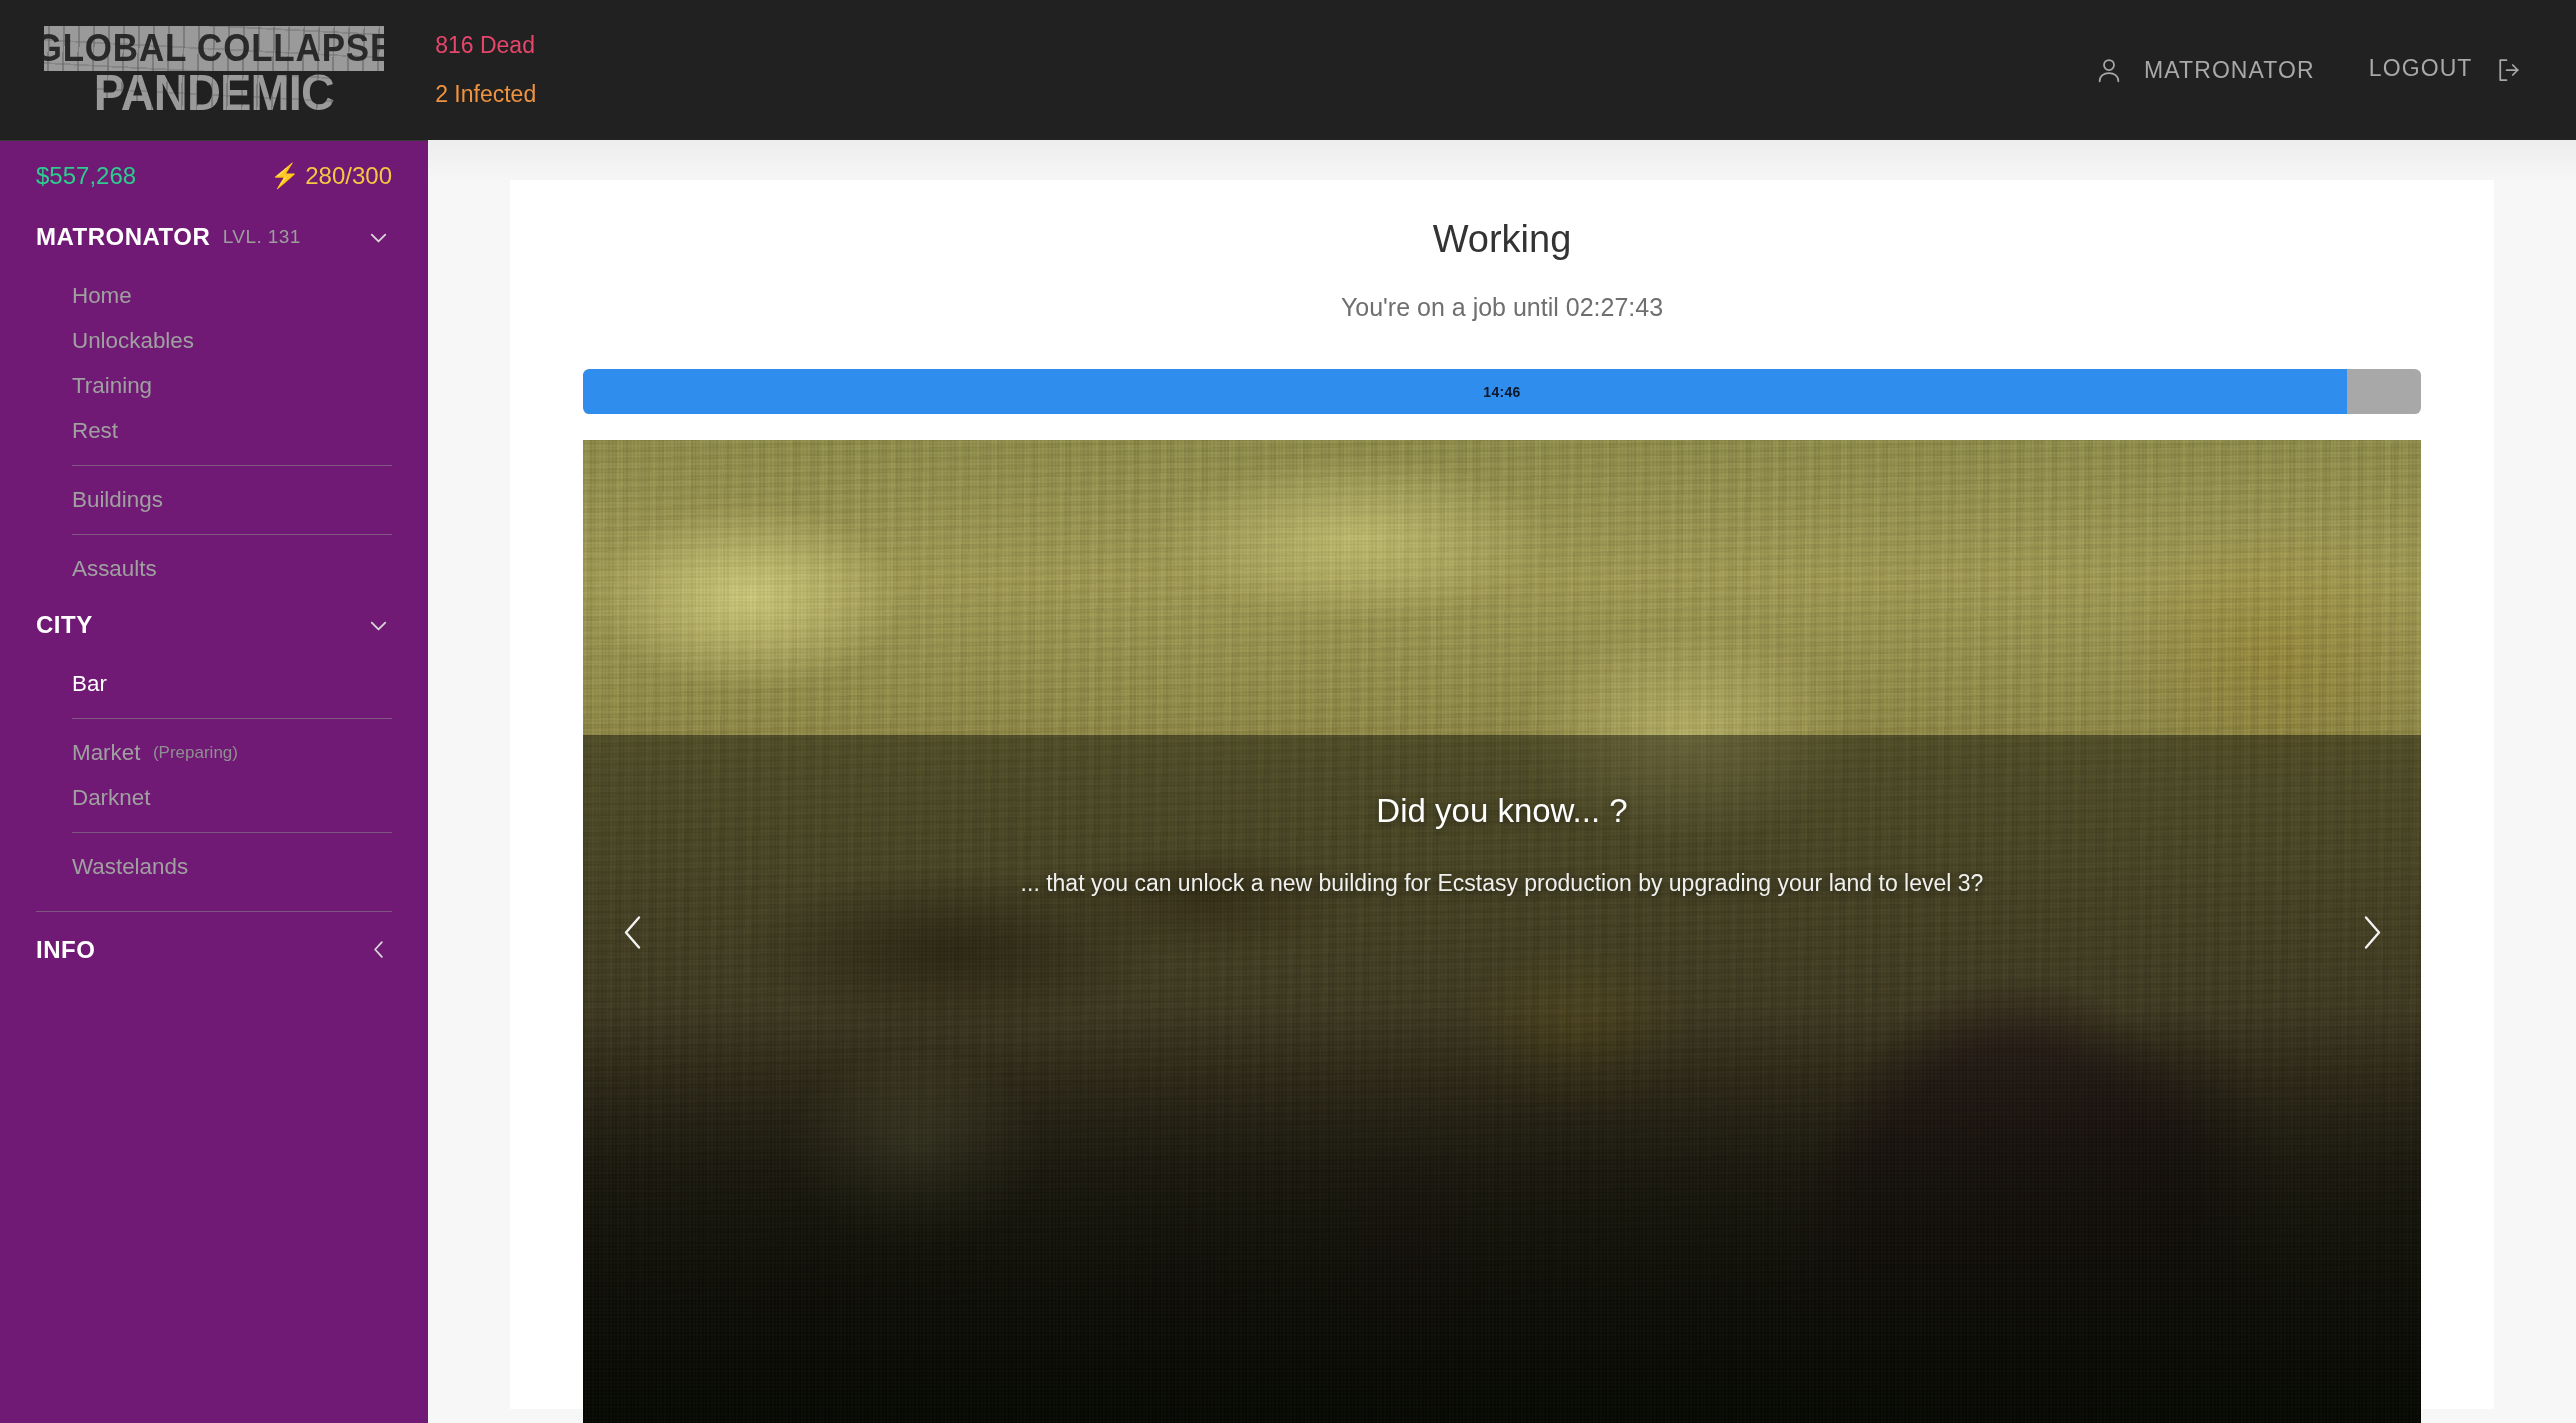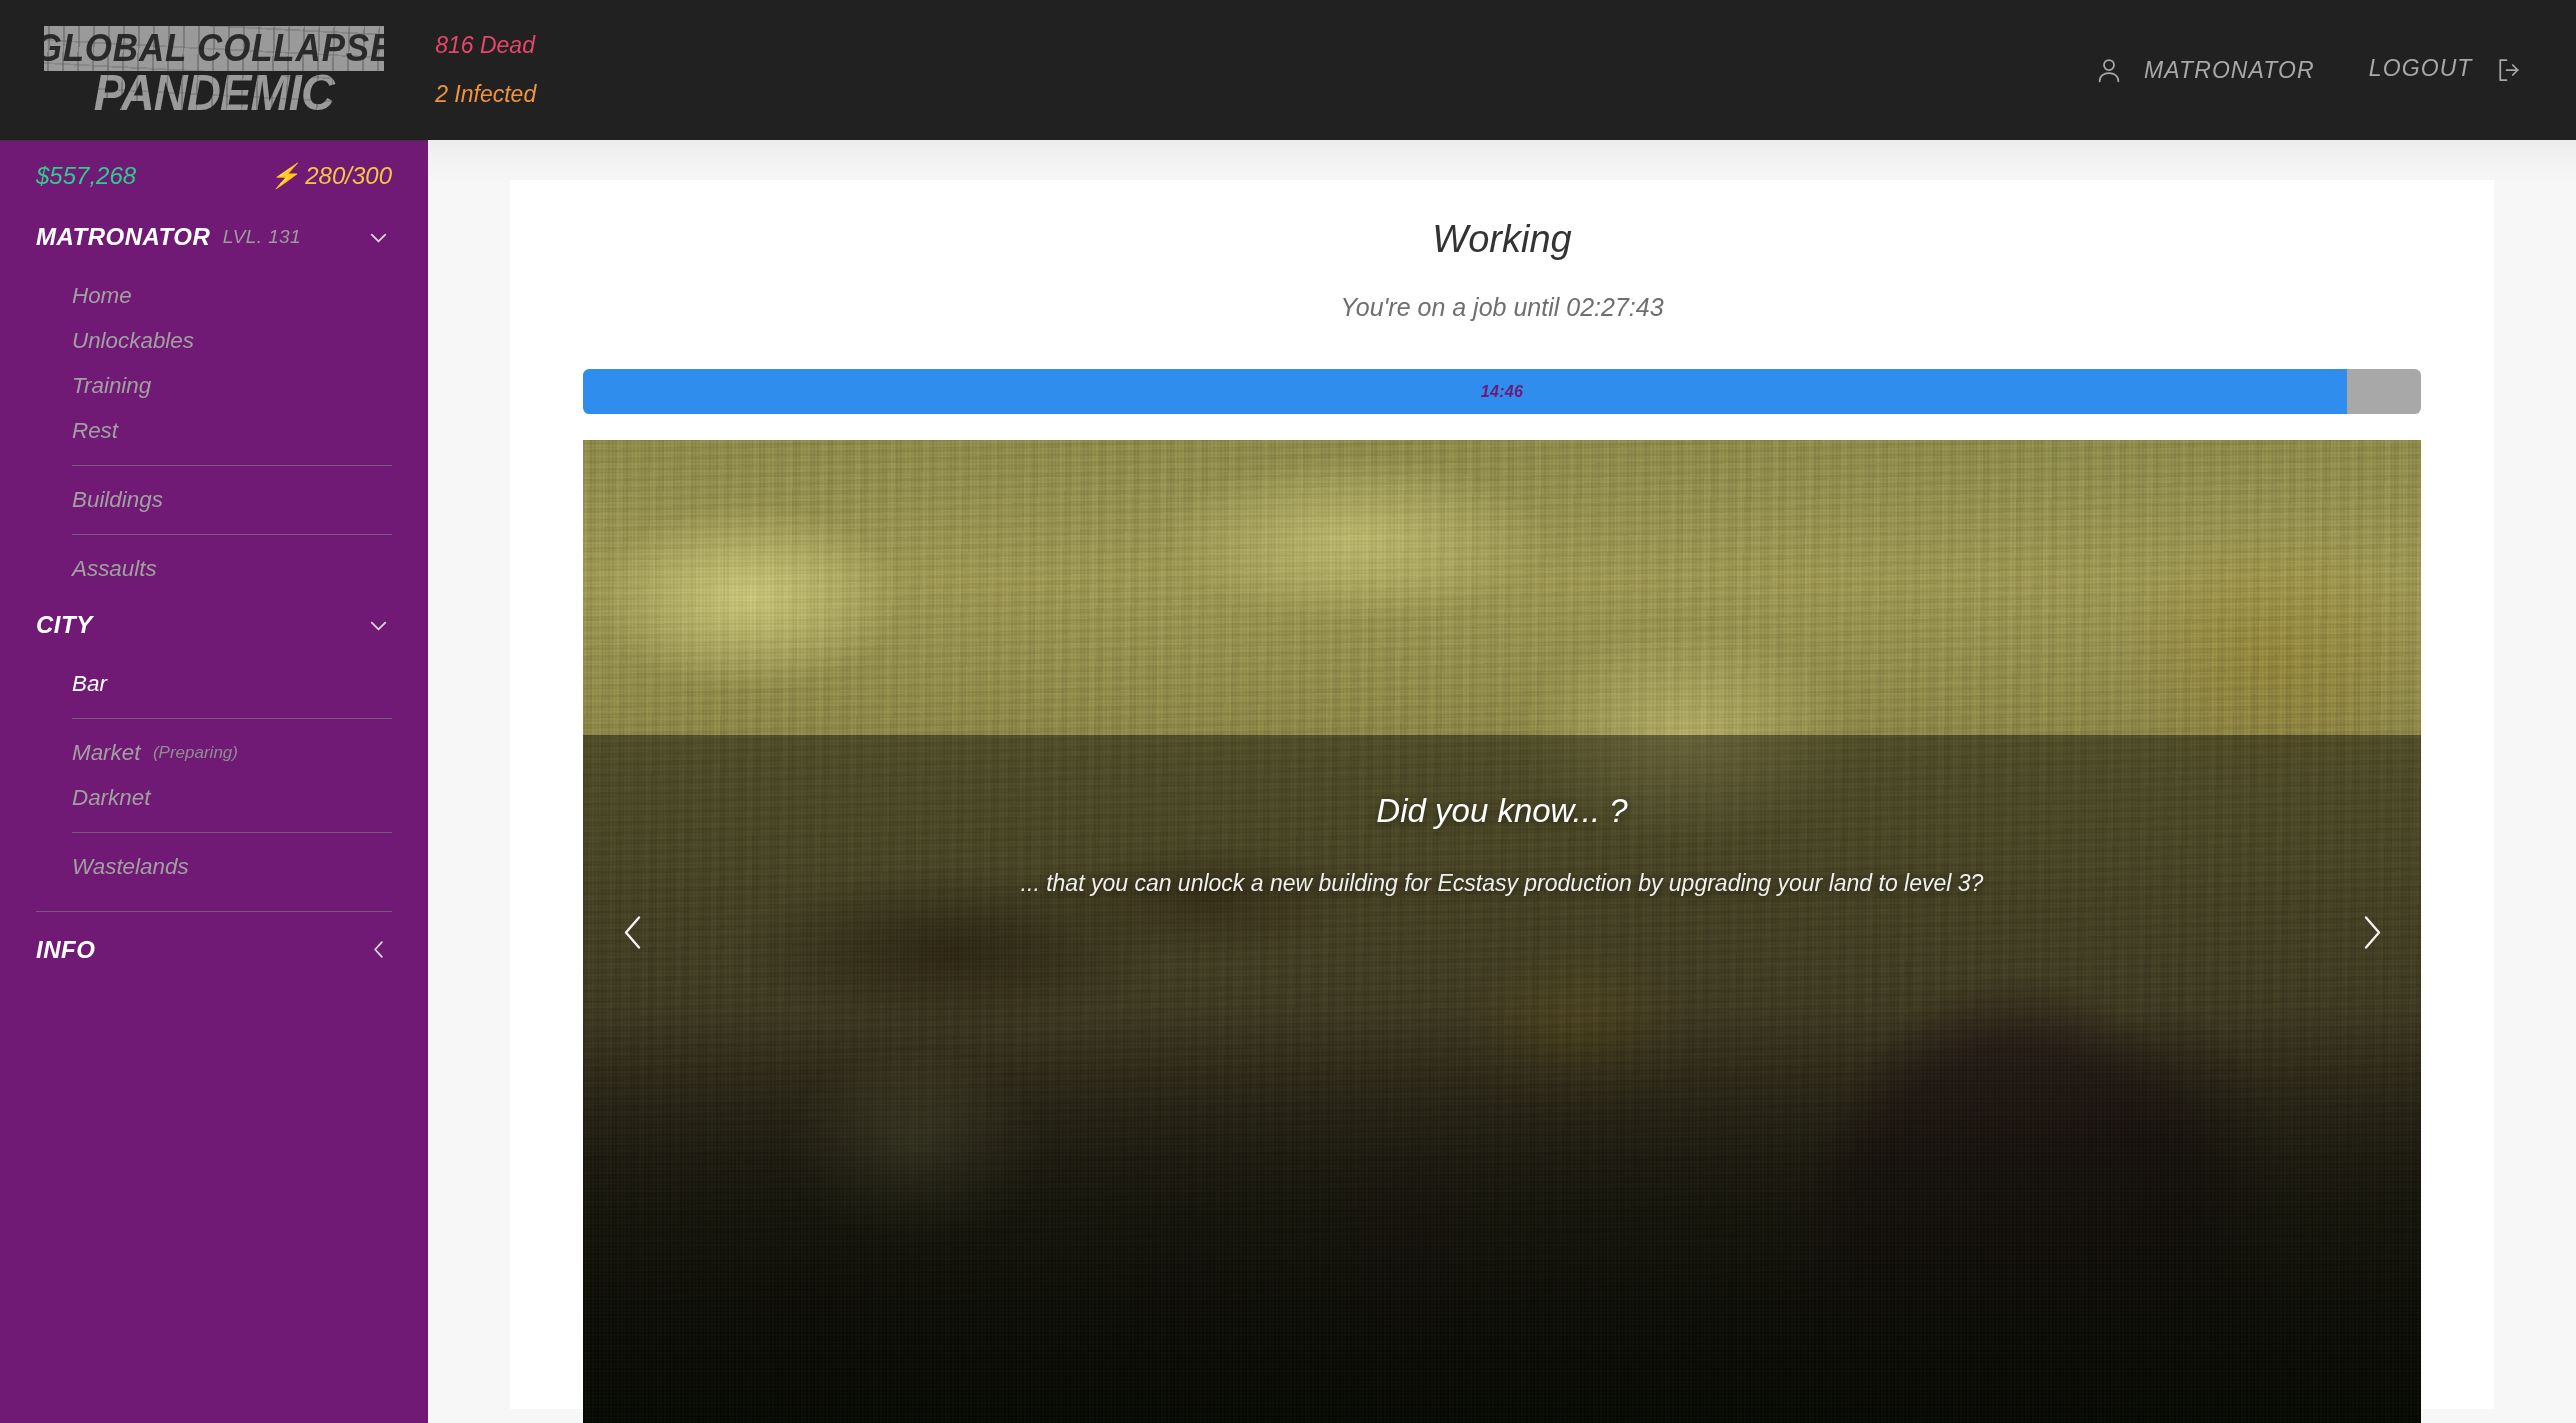--- a/index.html
+++ b/index.html
@@ -2,21 +2,21 @@
 <html style="font-size:14.3px"><head>
 <meta charset="utf-8">
 <style>
   * { box-sizing: border-box; margin: 0; padding: 0; }
   html, body {
     width: 2576px; height: 1424px;
     overflow: hidden;
     background: #f7f7f7;
     font-family: "Liberation Sans", sans-serif;
   }
-  #app { position: relative; width: 2576px; height: 1416px; font-style: italic; }
+  #app { position: relative; width: 2576px; height: 1416px; }
 
   
   .topbar {
     position: absolute; left: 0; top: 0; width: 2576px; height: 140px;
     background: #212121;
     display: flex; align-items: center;
   }
   .brand {
     width: 428px; height: 140px;
     display: flex; align-items: center; justify-content: center;
@@ -142,21 +142,21 @@
     overflow: hidden;
   }
   .progress-fill {
     position: absolute; left: 0; top: 0; bottom: 0;
     background: #2e8ded;
     border-radius: 6.3px 0 0 6.3px;
   }
   .progress-label {
     position: absolute; inset: 0;
     display: flex; align-items: center; justify-content: center;
-    color: #701a75; font-size: 16px; font-weight: 700;
+    color: #0f172a; font-size: 14px; font-weight: 700;
     letter-spacing: 0.3px;
   }
 
   
   .carousel {
     position: relative;
     margin: 26px 73px 0 73px;
     height: 984px;
     overflow: hidden;
   }

